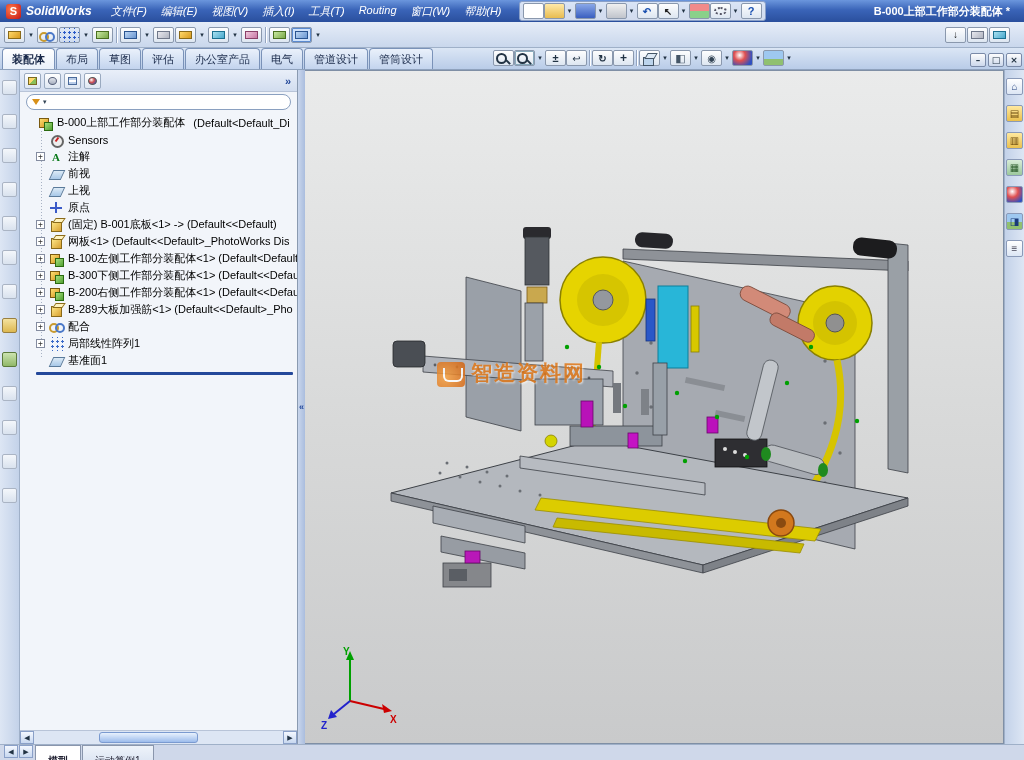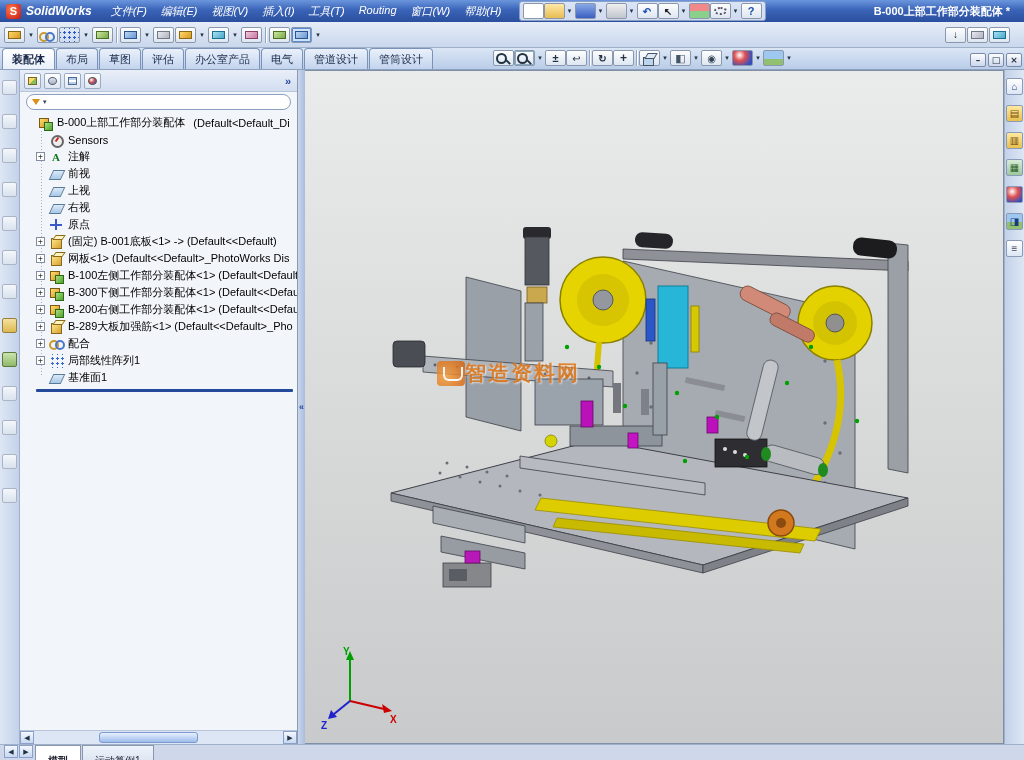--- a/index.html
+++ b/index.html
@@ -153,21 +153,21 @@
   .strack { flex:1; position:relative; }
   .sthumb { position:absolute; left:26%; width:40%; top:1px; bottom:1px;
     background:linear-gradient(#e8f1fd,#9cbcec); border:1px solid #7a9ad0; border-radius:3px; }
 
   .splitter { width:7px; background:linear-gradient(90deg,#c9d6ec,#aabdde); display:flex; align-items:center; justify-content:center; }
   .split-glyph { color:#24489a; font-size:9px; font-weight:bold; }
 
   
   .viewport { flex:1; position:relative; overflow:hidden; border:1px solid #7f8fa5; border-left:none;
     background:linear-gradient(180deg,#eaebeb 0%,#d7d8d8 55%,#c9cacb 100%); }
-  .watermark { position:absolute; left:132px; top:288px; display:flex; align-items:center; opacity:.85; }
+  .watermark { position:absolute; left:132px; top:288px; display:flex; align-items:flex-end; gap:6px; opacity:.85; }
   .wm-logo { width:28px; height:25px; border-radius:4px; background:radial-gradient(circle at 30% 60%,#f5a040,#d06010); position:relative; }
   .wm-logo::after { content:""; position:absolute; left:6px; top:6px; width:16px; height:12px;
     border:2px solid #fff; border-top:none; border-radius:0 0 6px 6px; }
   .wm-text { font-size:21px; font-weight:bold; color:#e07818; letter-spacing:2px; text-shadow:1px 1px 2px rgba(255,255,255,.8); }
 
   
   .bottombar { height:16px; background:#cfd8ea; border-top:1px solid #9fb0c8; display:flex; align-items:flex-start; padding-left:4px; gap:2px; overflow:hidden; }
   .bnav { width:14px; height:13px; font-size:7px; display:flex; align-items:center; justify-content:center;
     background:linear-gradient(#f4f8ff,#c8d8f0); border:1px solid #8aa0c8; color:#234; }
   .btabs { display:flex; gap:1px; }
@@ -348,25 +348,20 @@
               <span class="tico i-plane"></span>
               <span class="tlabel">前视</span>
             </div>
 
             <div class="titem">
               <span class="exp"></span>
               <span class="tico i-plane"></span>
               <span class="tlabel">上视</span>
             </div>
 
-            <div class="titem">
-              <span class="exp"></span>
-              <span class="tico i-plane"></span>
-              <span class="tlabel">右视</span>
-            </div>
 
             <div class="titem">
               <span class="exp"></span>
               <span class="tico i-origin"></span>
               <span class="tlabel">原点</span>
             </div>
 
             <div class="titem">
               <span class="exp">+</span>
               <span class="tico i-part"></span>

